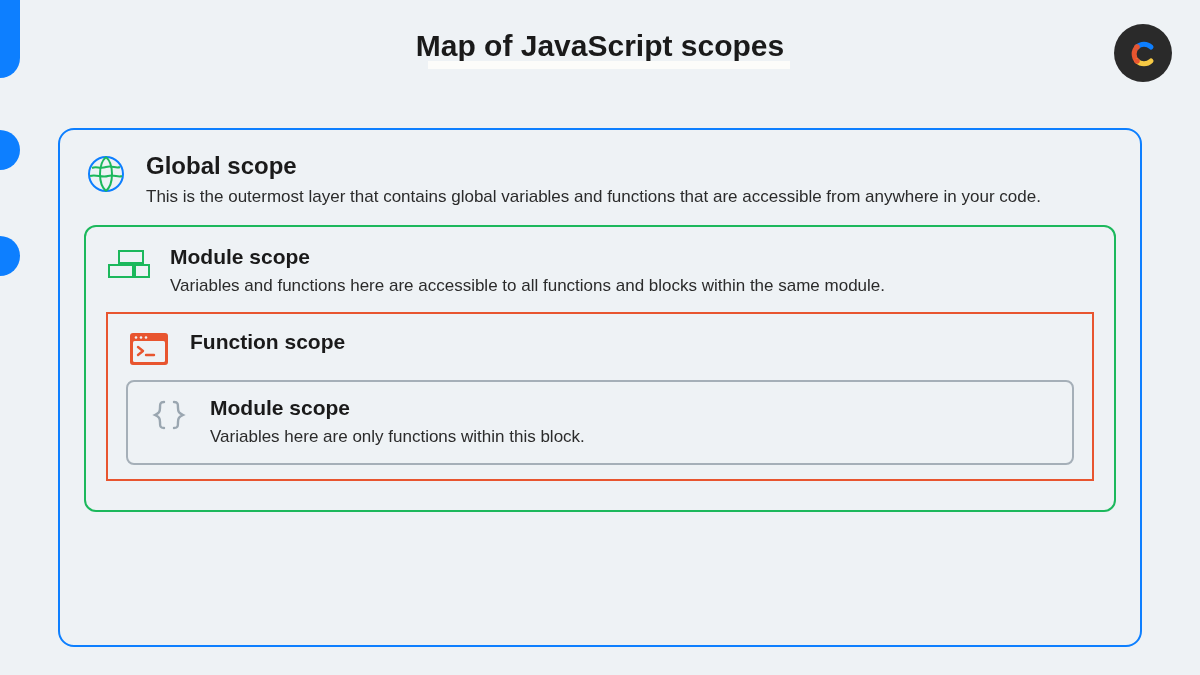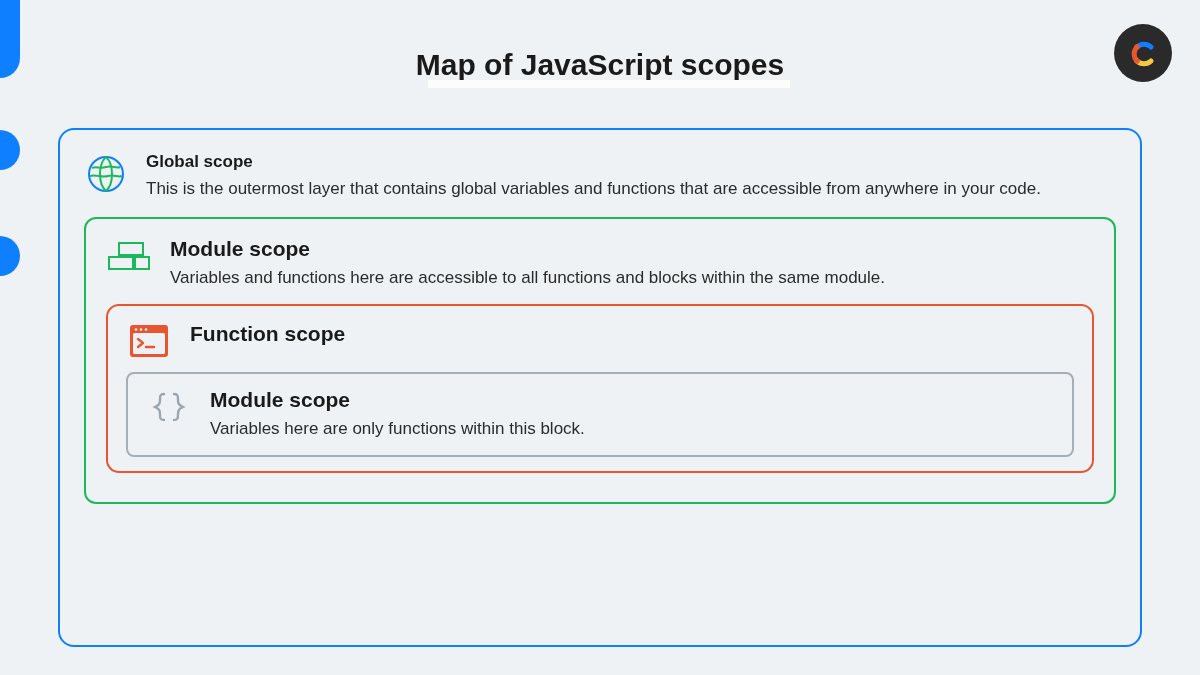--- a/index.html
+++ b/index.html
@@ -25,21 +25,21 @@
     width: 58px; height: 58px;
     border-radius: 50%;
     background: #2a2a2a;
     display: flex;
     align-items: center;
     justify-content: center;
   }
 
   .title-wrap {
     text-align: center;
-    padding-top: 48px;
+    padding-top: 29px;
   }
   .title {
     display: inline-block;
     font-size: 30px;
     font-weight: 700;
     color: #1a1a1a;
     position: relative;
   }
   .title::after {
     content: "";
@@ -57,21 +57,21 @@
     padding: 22px 24px 18px 24px;
   }
   .scope-module {
     border: 2px solid #1cb85c;
     border-radius: 12px;
     padding: 18px 20px 29px 20px;
     margin-top: 16px;
   }
   .scope-function {
     border: 2px solid #e8552f;
-    border-radius: 13px;
+    border-radius: 0;
     padding: 16px 18px 14px 18px;
     margin-top: 14px;
   }
   .scope-block {
     border: 2px solid #a5afb8;
     border-radius: 8px;
     padding: 14px 18px 14px 18px;
     margin-top: 14px;
     background: #eef2f5;
   }
@@ -83,21 +83,21 @@
   }
   .icon-slot {
     flex: 0 0 auto;
     width: 44px;
     display: flex;
     justify-content: center;
     padding-top: 2px;
   }
   .text-slot { flex: 1 1 auto; }
   .scope-title {
-    font-size: 17px;
+    font-size: 24px;
     font-weight: 700;
     color: #1a1a1a;
     margin-bottom: 6px;
   }
   .scope-desc {
     font-size: 17px;
     color: #2b2b2b;
     line-height: 1.35;
   }
 

